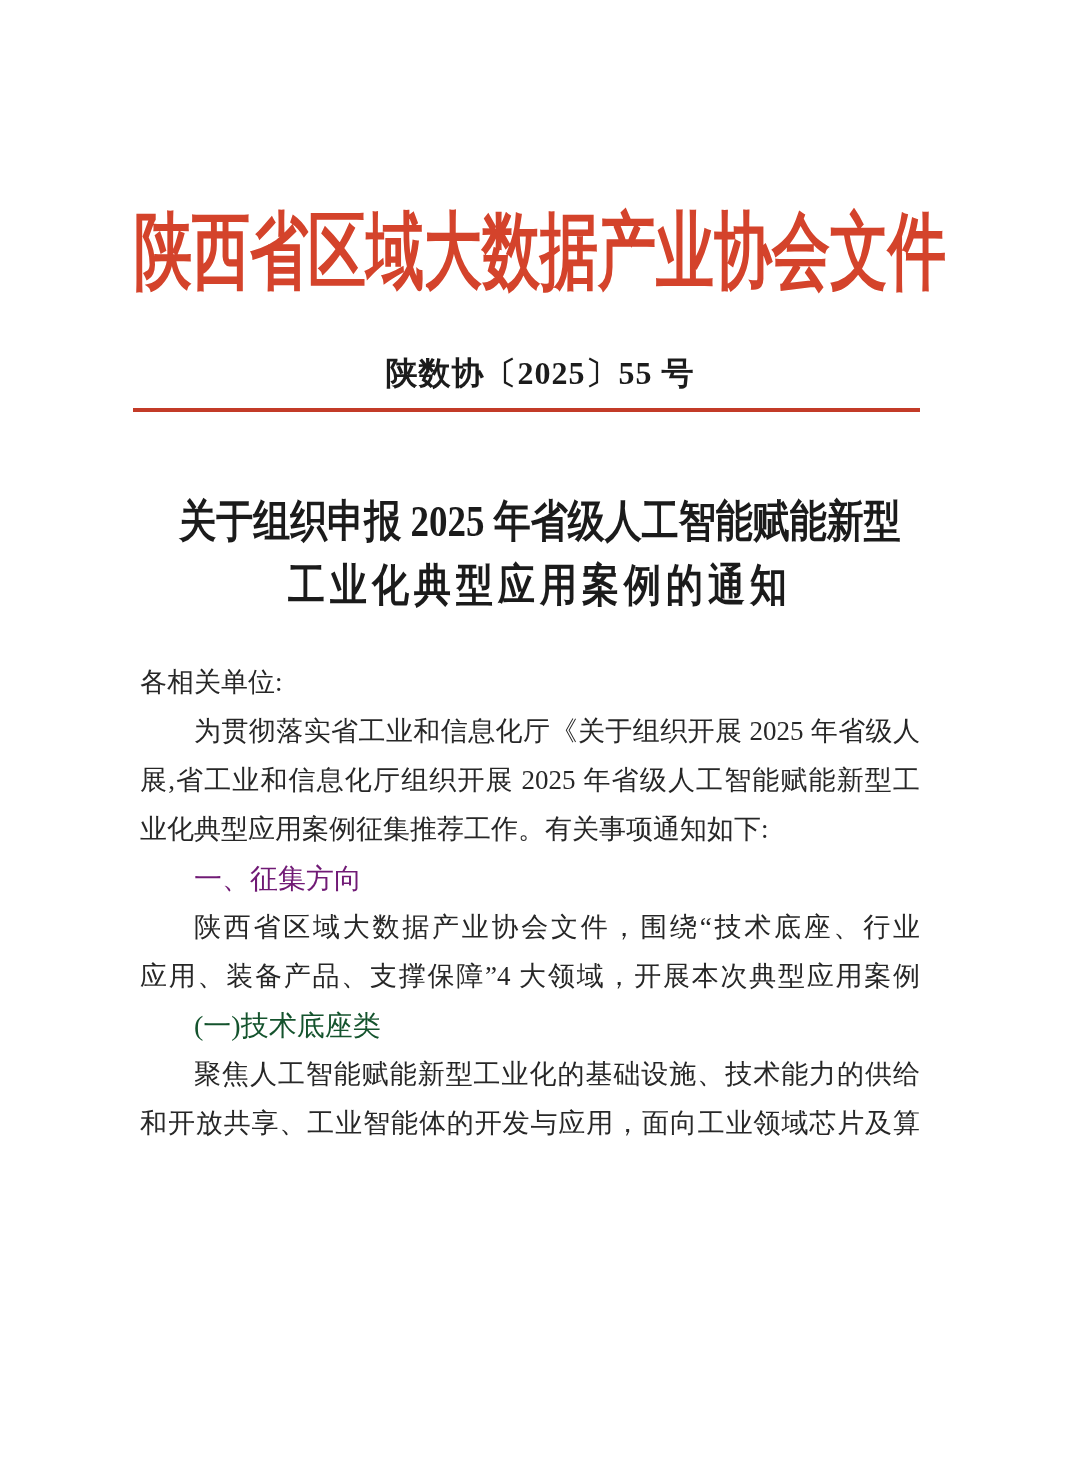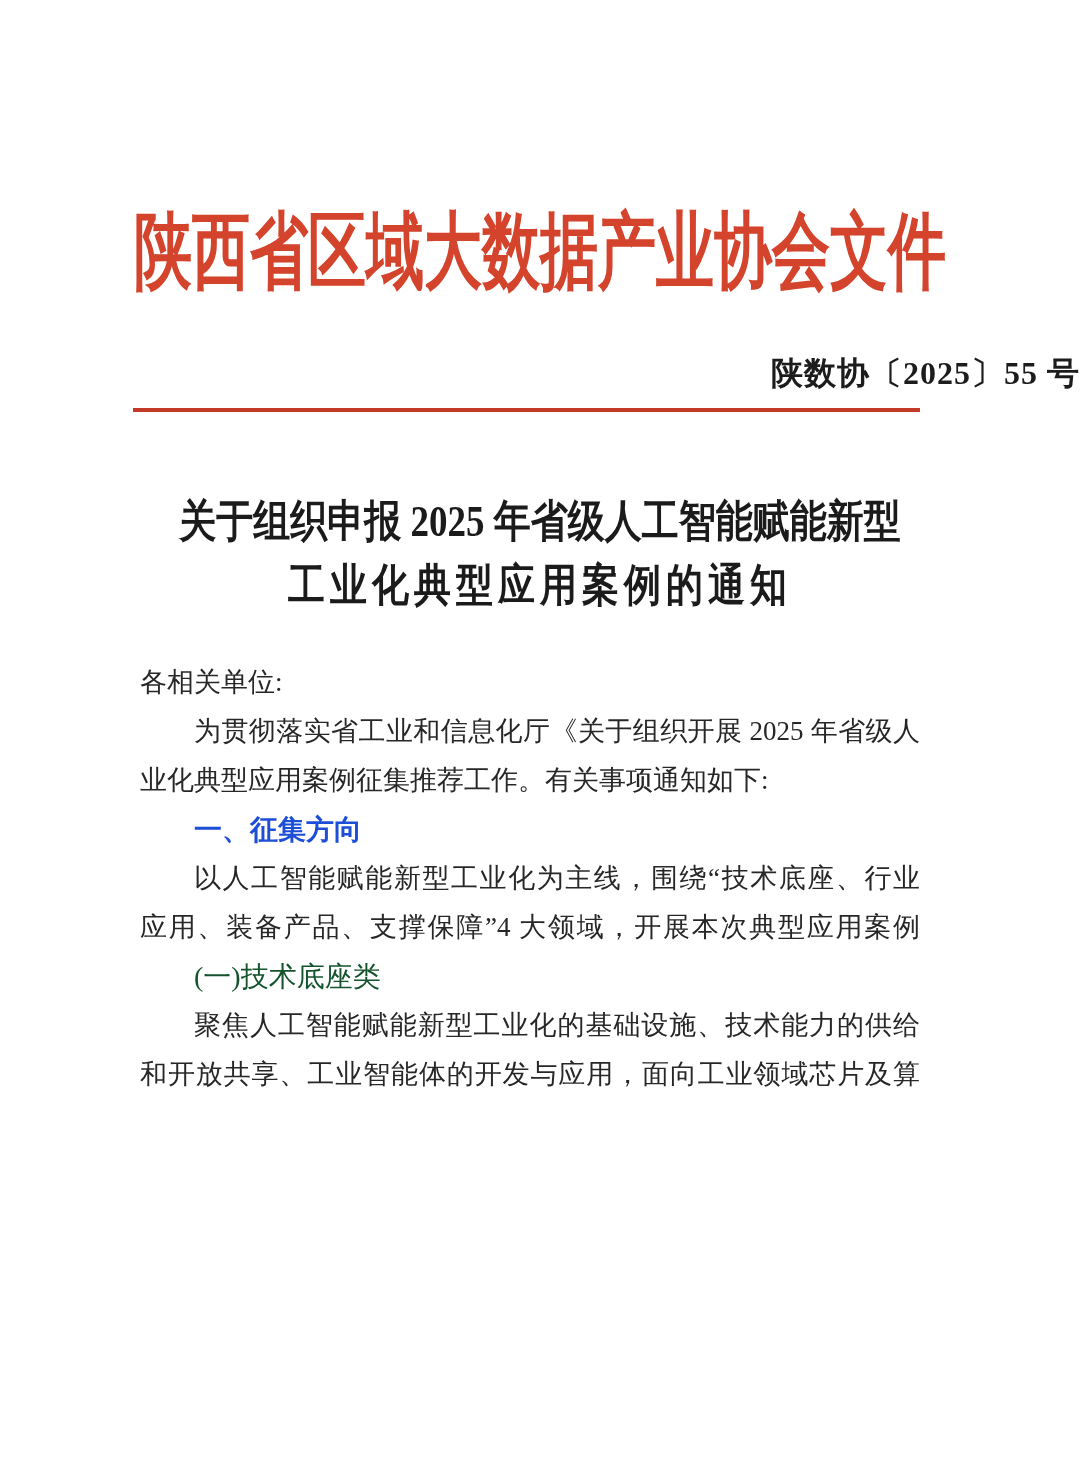--- a/index.html
+++ b/index.html
@@ -23,21 +23,21 @@
     font-weight: bold;
     color: #d4432b;
     white-space: nowrap;
     transform: scaleY(1.45);
     transform-origin: 50% 0;
   }
   
   .doc-number {
     position: absolute;
     top: 352px; left: 0; width: 100%;
-    text-align: right;
+    text-align: center;
     font-size: 32px;
     font-weight: bold;
     color: #1c1c1c;
     letter-spacing: 1px;
   }
   
   .red-rule {
     position: absolute;
     top: 408px; left: 133px;
     width: 787px; height: 4px;
@@ -70,23 +70,23 @@
     line-height: 49px;
     overflow: hidden;
   }
   .justify {
     text-align: justify;
     text-align-last: justify;
   }
   .indent { text-indent: 54px; }
   .heading {
     font-family: "Liberation Sans", "DejaVu Sans", sans-serif;
-    font-weight: bold;
+    font-weight: normal;
     font-size: 28px;
-    color: #1d4ed8;
+    color: #701a75;
   }
   .kai { font-size: 28px; color: #14532d; }
 </style>
 </head>
 <body>
 
 <div class="page">
 
   <div class="org-header">陕西省区域大数据产业协会文件</div>
 
@@ -94,22 +94,23 @@
 
   <div class="red-rule"></div>
 
   <div class="title-line title-line1">关于组织申报 2025 年省级人工智能赋能新型</div>
 
   <div class="title-line title-line2">工业化典型应用案例的通知</div>
 
   <div class="body-block">
     <div class="bline">各相关单位:</div>
     <div class="bline indent justify">为贯彻落实省工业和信息化厅《关于组织开展 2025 年省级人</div>
+    <div class="bline justify">展,省工业和信息化厅组织开展 2025 年省级人工智能赋能新型工</div>
     <div class="bline">业化典型应用案例征集推荐工作。有关事项通知如下:</div>
     <div class="bline indent heading">一、征集方向</div>
-    <div class="bline indent justify">以人工智能赋能新型工业化为主线，围绕“技术底座、行业</div>
+    <div class="bline indent justify">陕西省区域大数据产业协会文件，围绕“技术底座、行业</div>
     <div class="bline justify">应用、装备产品、支撑保障”4 大领域，开展本次典型应用案例</div>
     <div class="bline indent kai">(一)技术底座类</div>
     <div class="bline indent justify">聚焦人工智能赋能新型工业化的基础设施、技术能力的供给</div>
     <div class="bline justify">和开放共享、工业智能体的开发与应用，面向工业领域芯片及算</div>
   </div>
 
 </div>
 
 </body></html>

